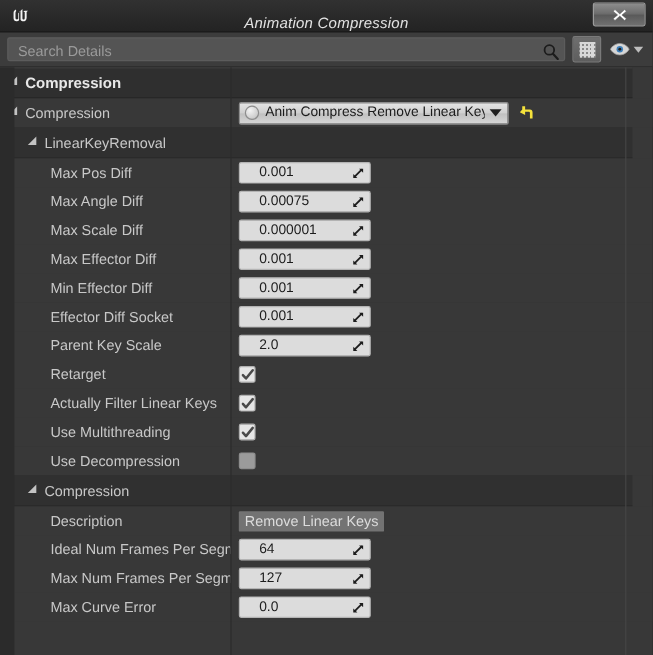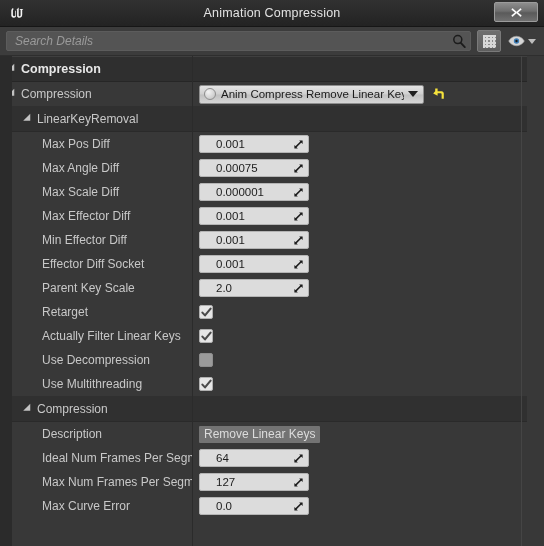--- a/index.html
+++ b/index.html
@@ -19,21 +19,22 @@
     box-sizing: border-box;
   }
 
   
   .titlebar {
     position: relative;
     height: 26px;
     background: linear-gradient(to bottom, #313131 0%, #2a2a2a 50%, #232323 100%);
     border-bottom: 1px solid #161616;
     display: flex;
-    align-items: center;
+    align-items: flex-end;
+    font-style: italic;
   }
   .ue-logo {
     width: 34px;
     height: 26px;
     display: flex;
     align-items: center;
     justify-content: center;
     color: #f2f2f2;
     font-family: "DejaVu Serif", serif;
     font-size: 19px;
@@ -81,25 +82,24 @@
     box-sizing: border-box;
     border-bottom: 1px solid #2e2e2e;
   }
   .search-box {
     flex: 1;
     height: 20px;
     background: #545454;
     border: 1px solid #5c5c5c;
     border-radius: 2px;
     display: flex;
-    align-items: center;
+    align-items: flex-end;
     padding: 0 4px 0 8px;
     box-sizing: border-box;
     margin-right: 6px;
-    font-style: italic;
   }
   .search-placeholder {
     flex: 1;
     color: #9a9a9a;
     font-size: 12px;
   }
   .magnifier {
     width: 14px;
     height: 14px;
     flex: 0 0 14px;
@@ -539,39 +539,39 @@
             <div class="checkbox on">
               <svg class="checkmark" viewBox="0 0 11 11" aria-hidden="true">
                 <path d="M1.4 5.6 L4.0 8.4 L9.6 1.6" fill="none" stroke="#4a4a4a" stroke-width="2.1" stroke-linecap="round" stroke-linejoin="round"></path>
               </svg>
             </div>
           </div>
         </div>
         <div class="row prop">
           <div class="label">
             <span style="width:42px;flex:0 0 42px"></span>
-            <span>Use Decompression</span>
-          </div>
-          <div class="value">
-            <div class="checkbox off"></div>
-          </div>
-        </div>
-        <div class="row prop">
-          <div class="label">
-            <span style="width:42px;flex:0 0 42px"></span>
             <span>Use Multithreading</span>
           </div>
           <div class="value">
             <div class="checkbox on">
               <svg class="checkmark" viewBox="0 0 11 11" aria-hidden="true">
                 <path d="M1.4 5.6 L4.0 8.4 L9.6 1.6" fill="none" stroke="#4a4a4a" stroke-width="2.1" stroke-linecap="round" stroke-linejoin="round"></path>
               </svg>
             </div>
           </div>
         </div>
+        <div class="row prop">
+          <div class="label">
+            <span style="width:42px;flex:0 0 42px"></span>
+            <span>Use Decompression</span>
+          </div>
+          <div class="value">
+            <div class="checkbox off"></div>
+          </div>
+        </div>
         <div class="row group">
           <div class="label">
             <span style="width:26px;flex:0 0 26px"></span>
             <span class="tri"></span>
             <span>Compression</span>
           </div>
           <div class="value"></div>
         </div>
         <div class="row prop">
           <div class="label">

